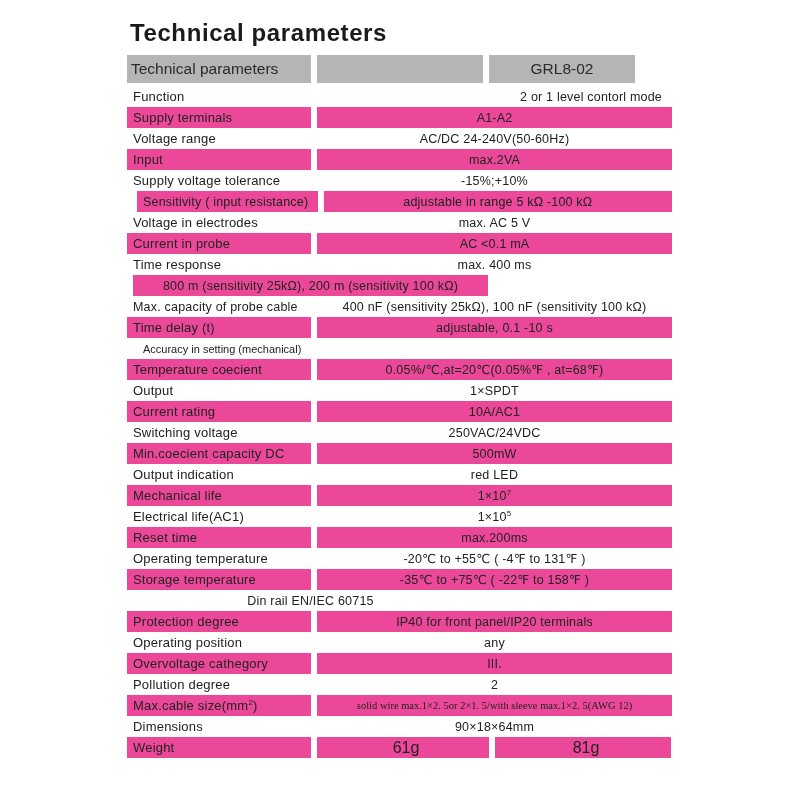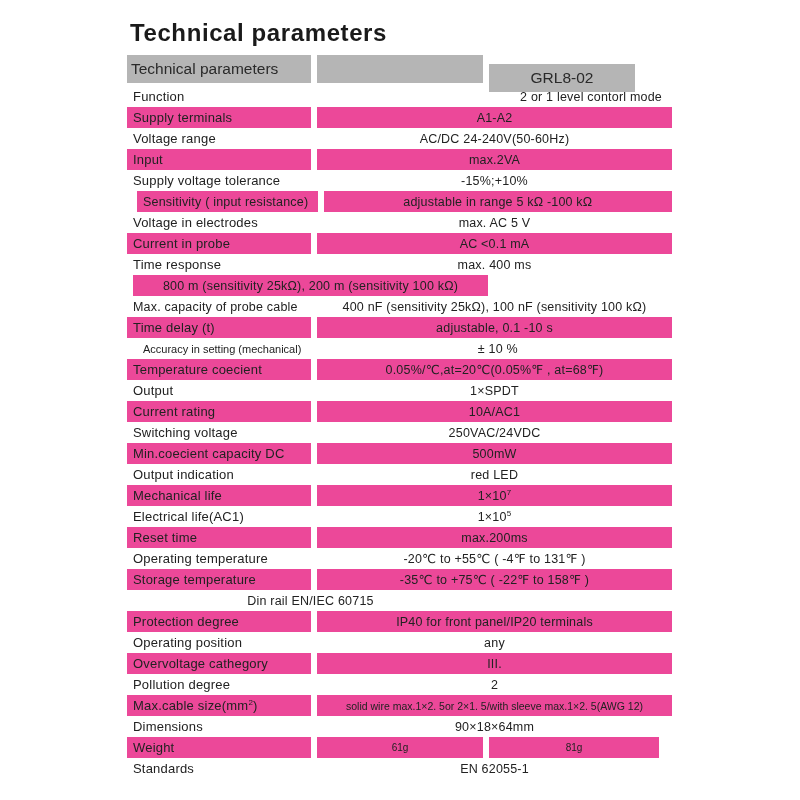--- a/index.html
+++ b/index.html
@@ -40,21 +40,21 @@
       background: #b5b5b5;
       height: 28px;
       display: flex;
       align-items: center;
       font-size: 15.5px;
       color: #2a2a2a;
       box-sizing: border-box;
     }
     .hcell.c1 { width: 184px; padding-left: 4px; }
     .hcell.c2 { width: 166px; margin-left: 6px; }
-    .hcell.c3 { width: 146px; margin-left: 6px; justify-content: center; margin-top: 9px; }
+    .hcell.c3 { width: 146px; margin-left: 6px; justify-content: center; }
     .row {
       display: flex;
       height: 21px;
       align-items: stretch;
     }
     .row .label {
       width: 184px;
       box-sizing: border-box;
       padding-left: 6px;
       font-size: 13px;
@@ -77,31 +77,32 @@
     .row.gray .label,
     .row.gray .value,
     .row.gray .split-cell {
       background: #ec4899;
     }
     .row.right .value {
       justify-content: flex-end;
       padding-right: 10px;
     }
     .row.small-label .label { font-size: 11.5px; margin-left: 10px; }
-    .row.small-value .value { font-size: 10.5px; letter-spacing: 0; }
+    .row.small-value .value { font-size: 10.5px; letter-spacing: 0; font-family: Liberation Serif, serif; }
     .row .split-wrap {
       width: 355px;
       margin-left: 6px;
       display: flex;
     }
     .row .split-cell {
       display: flex;
       align-items: center;
       justify-content: center;
-      font-size: 10px;
+      font-size: 16px;
+      padding-left: 6px;
     }
     .row .split-cell.s1 { width: 166px; }
     .row .split-cell.s2 { width: 170px; margin-left: 6px; }
     .sup {
       font-size: 8px;
       vertical-align: super;
       position: relative;
       top: -3px;
     }
   </style>
@@ -159,21 +160,20 @@
   <div class="row">
     <div class="label" style="font-size:12.5px">Max. capacity of probe cable</div>
     <div class="value">400 nF (sensitivity 25kΩ), 100 nF (sensitivity 100 kΩ)</div>
   </div>
   <div class="row gray">
     <div class="label">Time delay (t)</div>
     <div class="value">adjustable, 0.1 -10 s</div>
   </div>
   <div class="row small-label">
     <div class="label" style="font-size:11px;letter-spacing:0">Accuracy in setting (mechanical)</div>
-    <div class="value">±  10 %</div>
   </div>
   <div class="row gray">
     <div class="label">Temperature coecient</div>
     <div class="value">0.05%/℃,at=20℃(0.05%℉ , at=68℉)</div>
   </div>
   <div class="row">
     <div class="label">Output</div>
     <div class="value">1×SPDT</div>
   </div>
   <div class="row gray">
@@ -249,17 +249,13 @@
     <div class="label">Dimensions</div>
     <div class="value">90×18×64mm</div>
   </div>
   <div class="row gray">
     <div class="label">Weight</div>
     <div class="split-wrap">
       <div class="split-cell s1">61g</div>
       <div class="split-cell s2">81g</div>
     </div>
   </div>
-  <div class="row">
-    <div class="label">Standards</div>
-    <div class="value">EN 62055-1</div>
-  </div>
 </div>
 
 </body></html>

